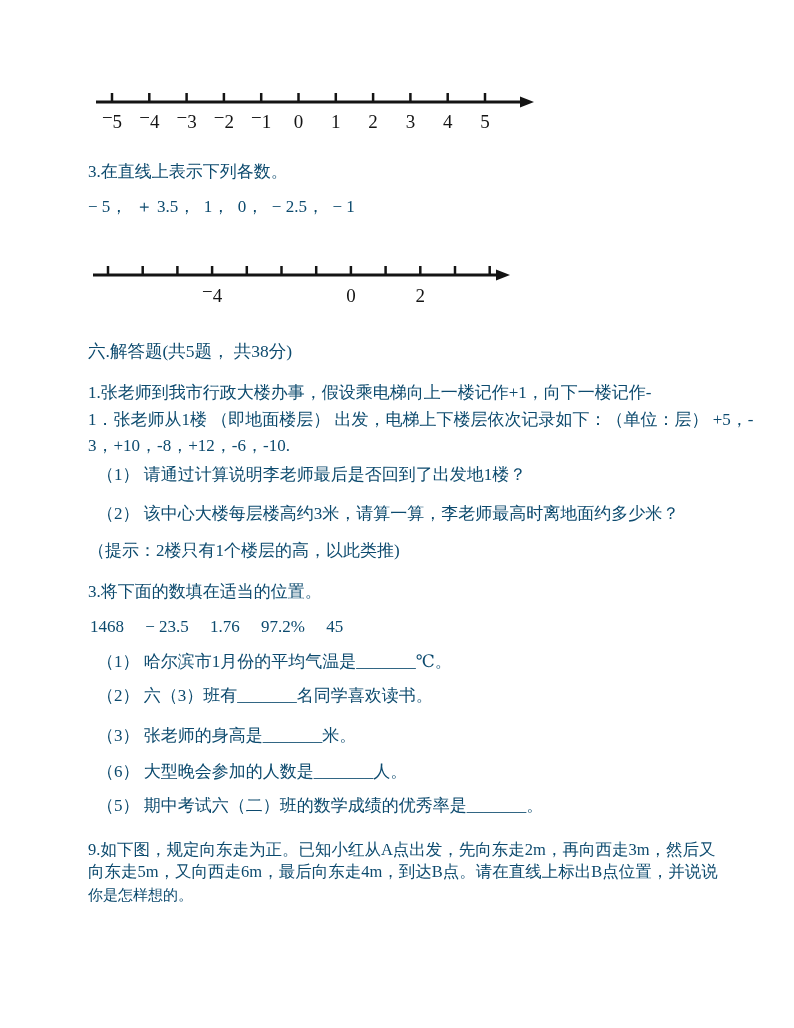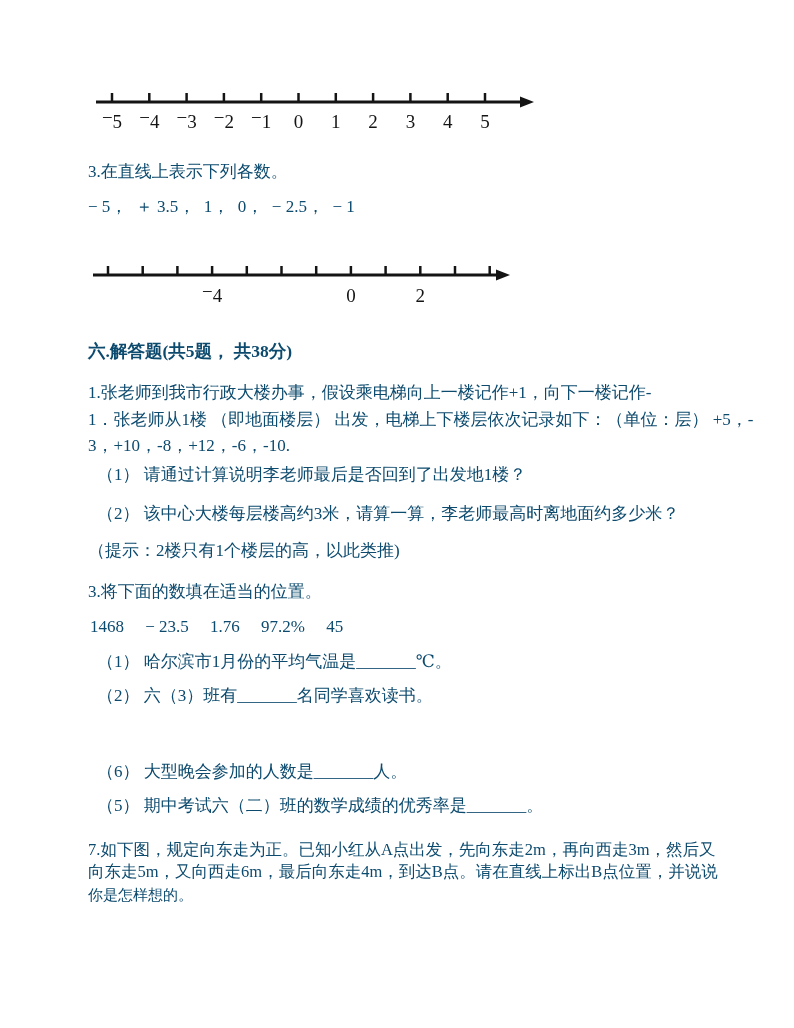--- a/index.html
+++ b/index.html
@@ -11,21 +11,21 @@
     font-family:"Liberation Serif","DejaVu Serif",serif;
     color:#1c1c1c;
   }
   .t{
     position:absolute;
     font-size:17px;
     line-height:20px;
     white-space:pre;
     color:#0c4a6e;
   }
-  .bold{font-weight:bold;font-size:17.5px;}
+  .bold{font-weight:normal;font-size:17.5px;}
   .nl{position:absolute;}
   .nl svg{display:block;overflow:visible;}
 </style>
 </head>
 <body>
 
 <div class="page">
 
   <div class="nl" style="left: 88px; top: 84px;">
       <svg width="462" height="50">
@@ -87,20 +87,21 @@
   <div class="t" style="left:88px;top:410px">1．张老师从1楼 （即地面楼层） 出发，电梯上下楼层依次记录如下：（单位：层） +5，-</div>
   <div class="t" style="left:88px;top:436px">3，+10，-8，+12，-6，-10.</div>
   <div class="t" style="left:97px;top:465px">（1） 请通过计算说明李老师最后是否回到了出发地1楼？</div>
   <div class="t" style="left:97px;top:504px">（2） 该中心大楼每层楼高约3米，请算一算，李老师最高时离地面约多少米？</div>
   <div class="t" style="left:88px;top:541px">（提示：2楼只有1个楼层的高，以此类推)</div>
 
   <div class="t" style="left:88px;top:582px">3.将下面的数填在适当的位置。</div>
   <div class="t" style="left:90px;top:617px">1468　 − 23.5　 1.76　 97.2%　 45</div>
   <div class="t" style="left:97px;top:652px">（1） 哈尔滨市1月份的平均气温是_______℃。</div>
   <div class="t" style="left:97px;top:686px">（2） 六（3）班有_______名同学喜欢读书。</div>
+  <div class="t" style="left:97px;top:726px">（3） 张老师的身高是_______米。</div>
   <div class="t" style="left:97px;top:762px">（6） 大型晚会参加的人数是_______人。</div>
   <div class="t" style="left:97px;top:796px">（5） 期中考试六（二）班的数学成绩的优秀率是_______。</div>
 
-  <div class="t" style="left:88px;top:840px;font-size:16.5px">7.如下图，规定向东走为正。已知小红从A点出发，先向东走2m，再向西走3m，然后又</div>
+  <div class="t" style="left:88px;top:840px;font-size:16.5px">9.如下图，规定向东走为正。已知小红从A点出发，先向东走2m，再向西走3m，然后又</div>
   <div class="t" style="left:88px;top:862px;font-size:16.5px">向东走5m，又向西走6m，最后向东走4m，到达B点。请在直线上标出B点位置，并说说</div>
   <div class="t" style="left:88px;top:885px;font-size:15px">你是怎样想的。</div>
 
 </div>
 
 </body></html>

